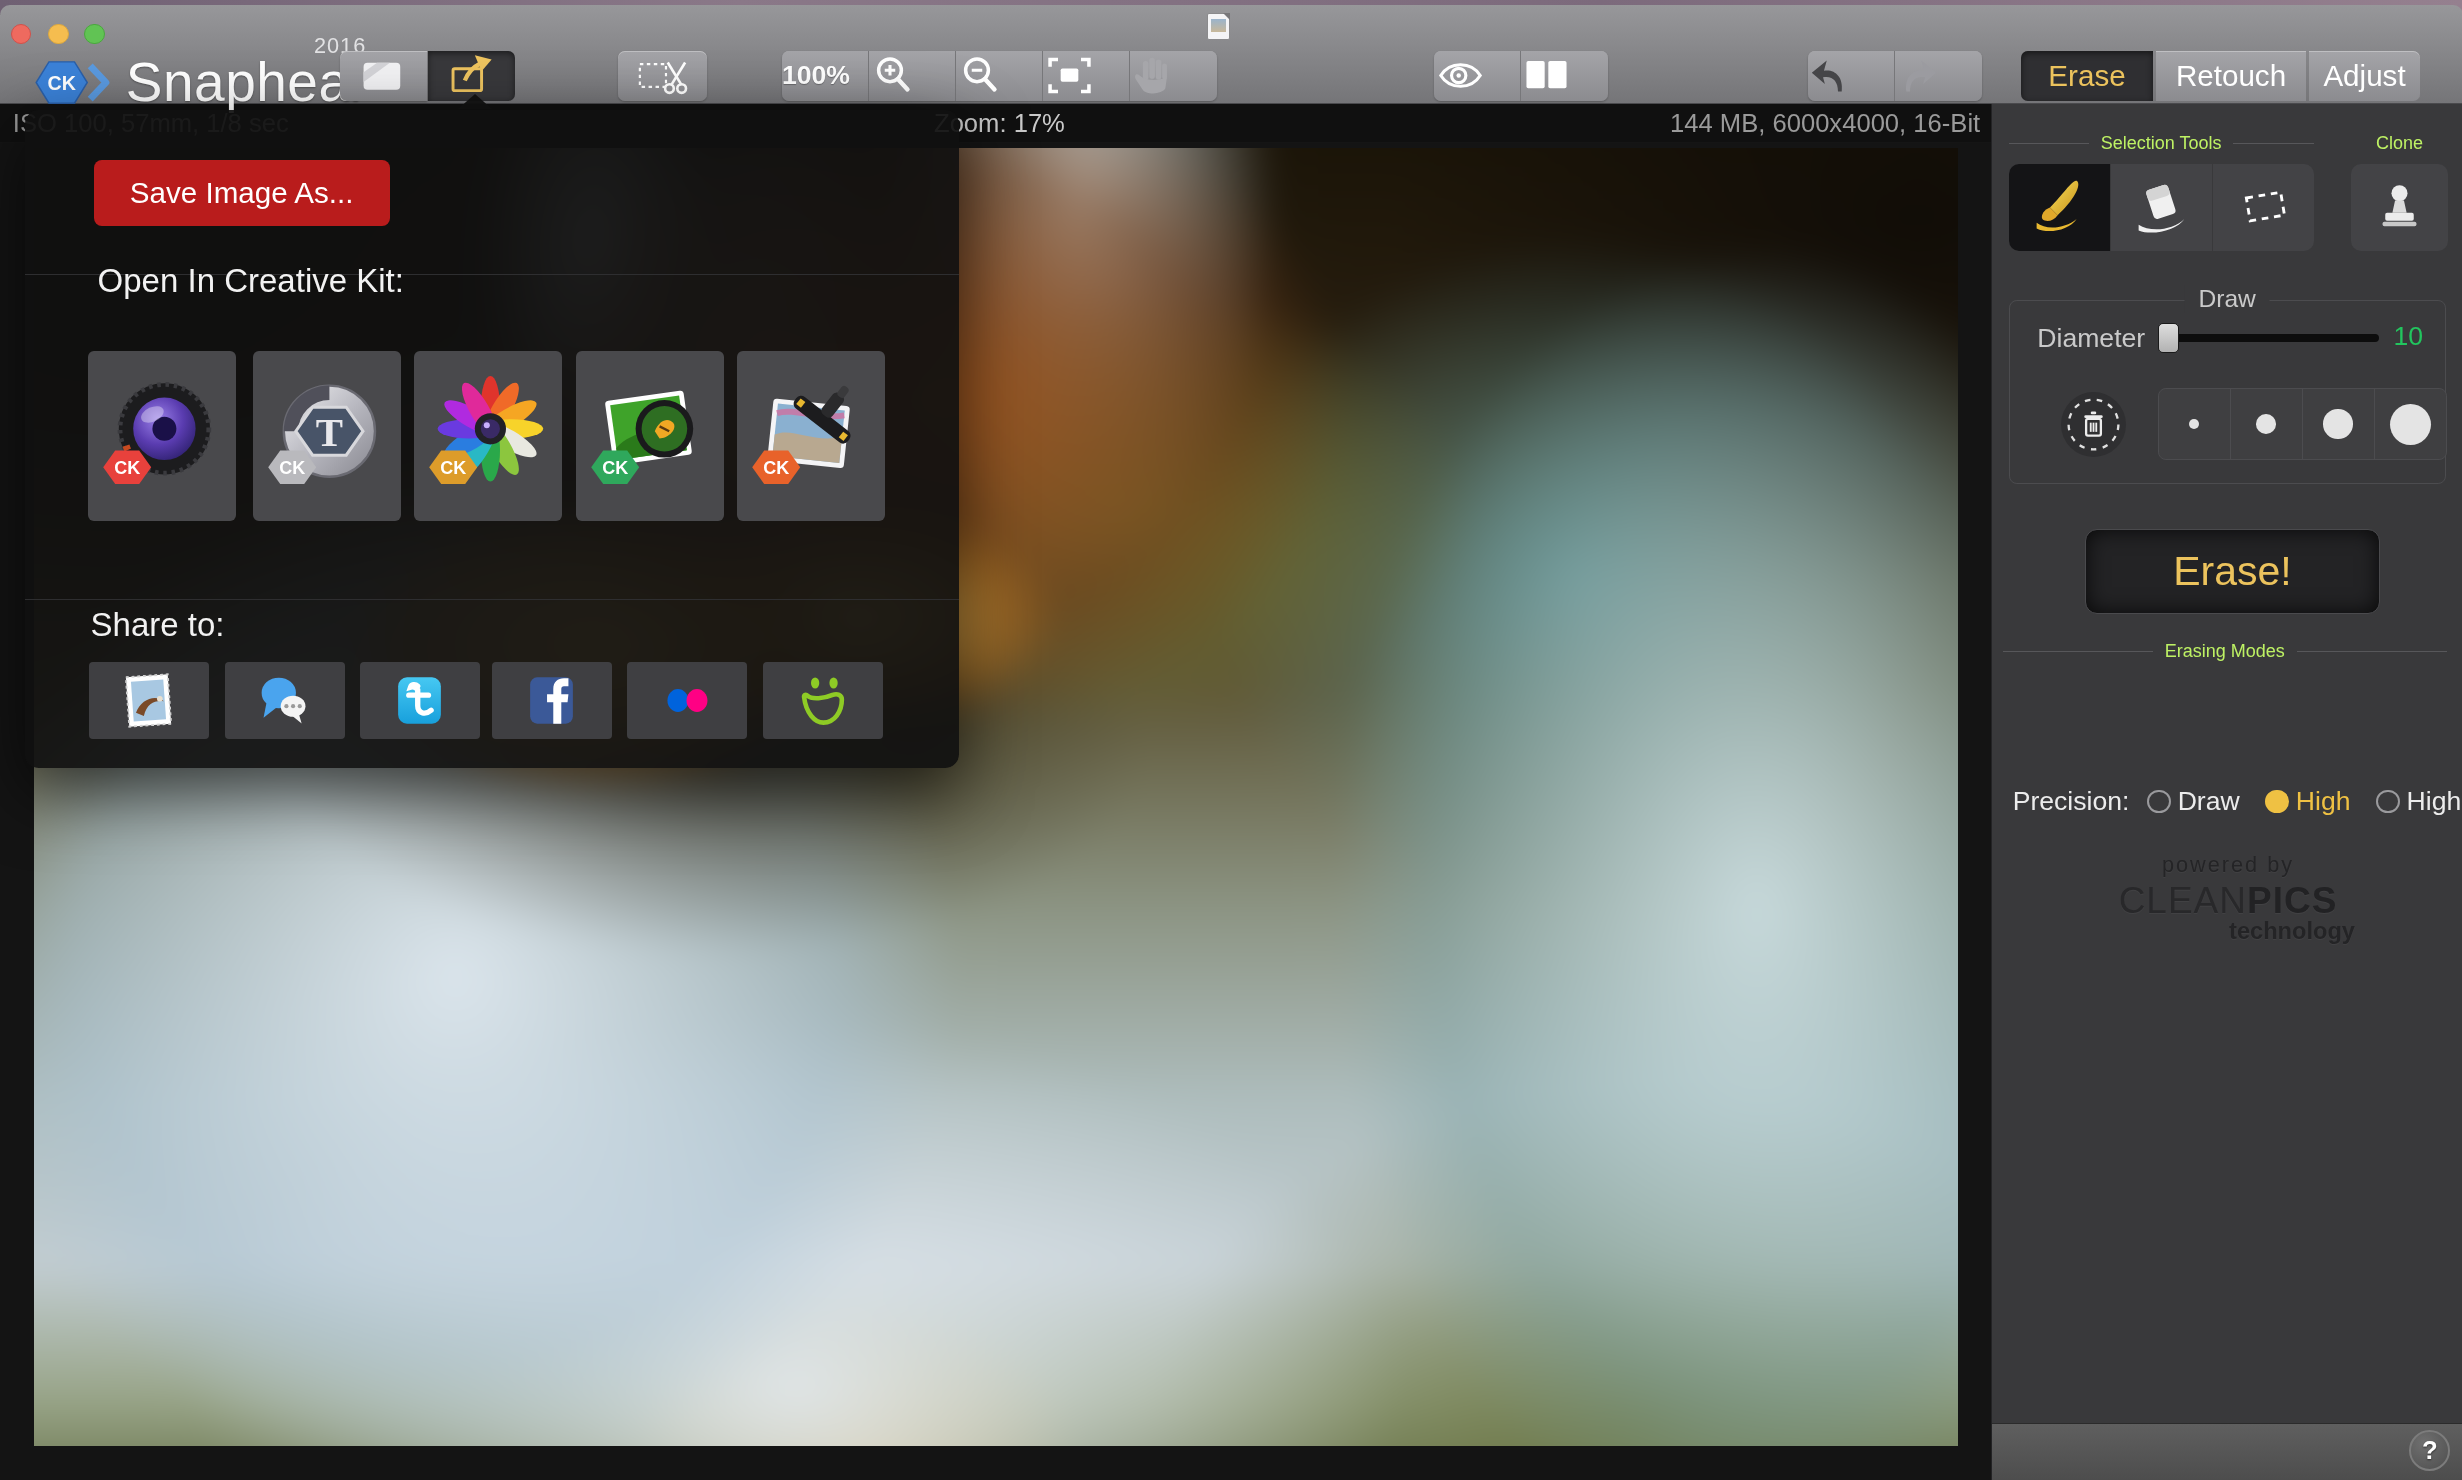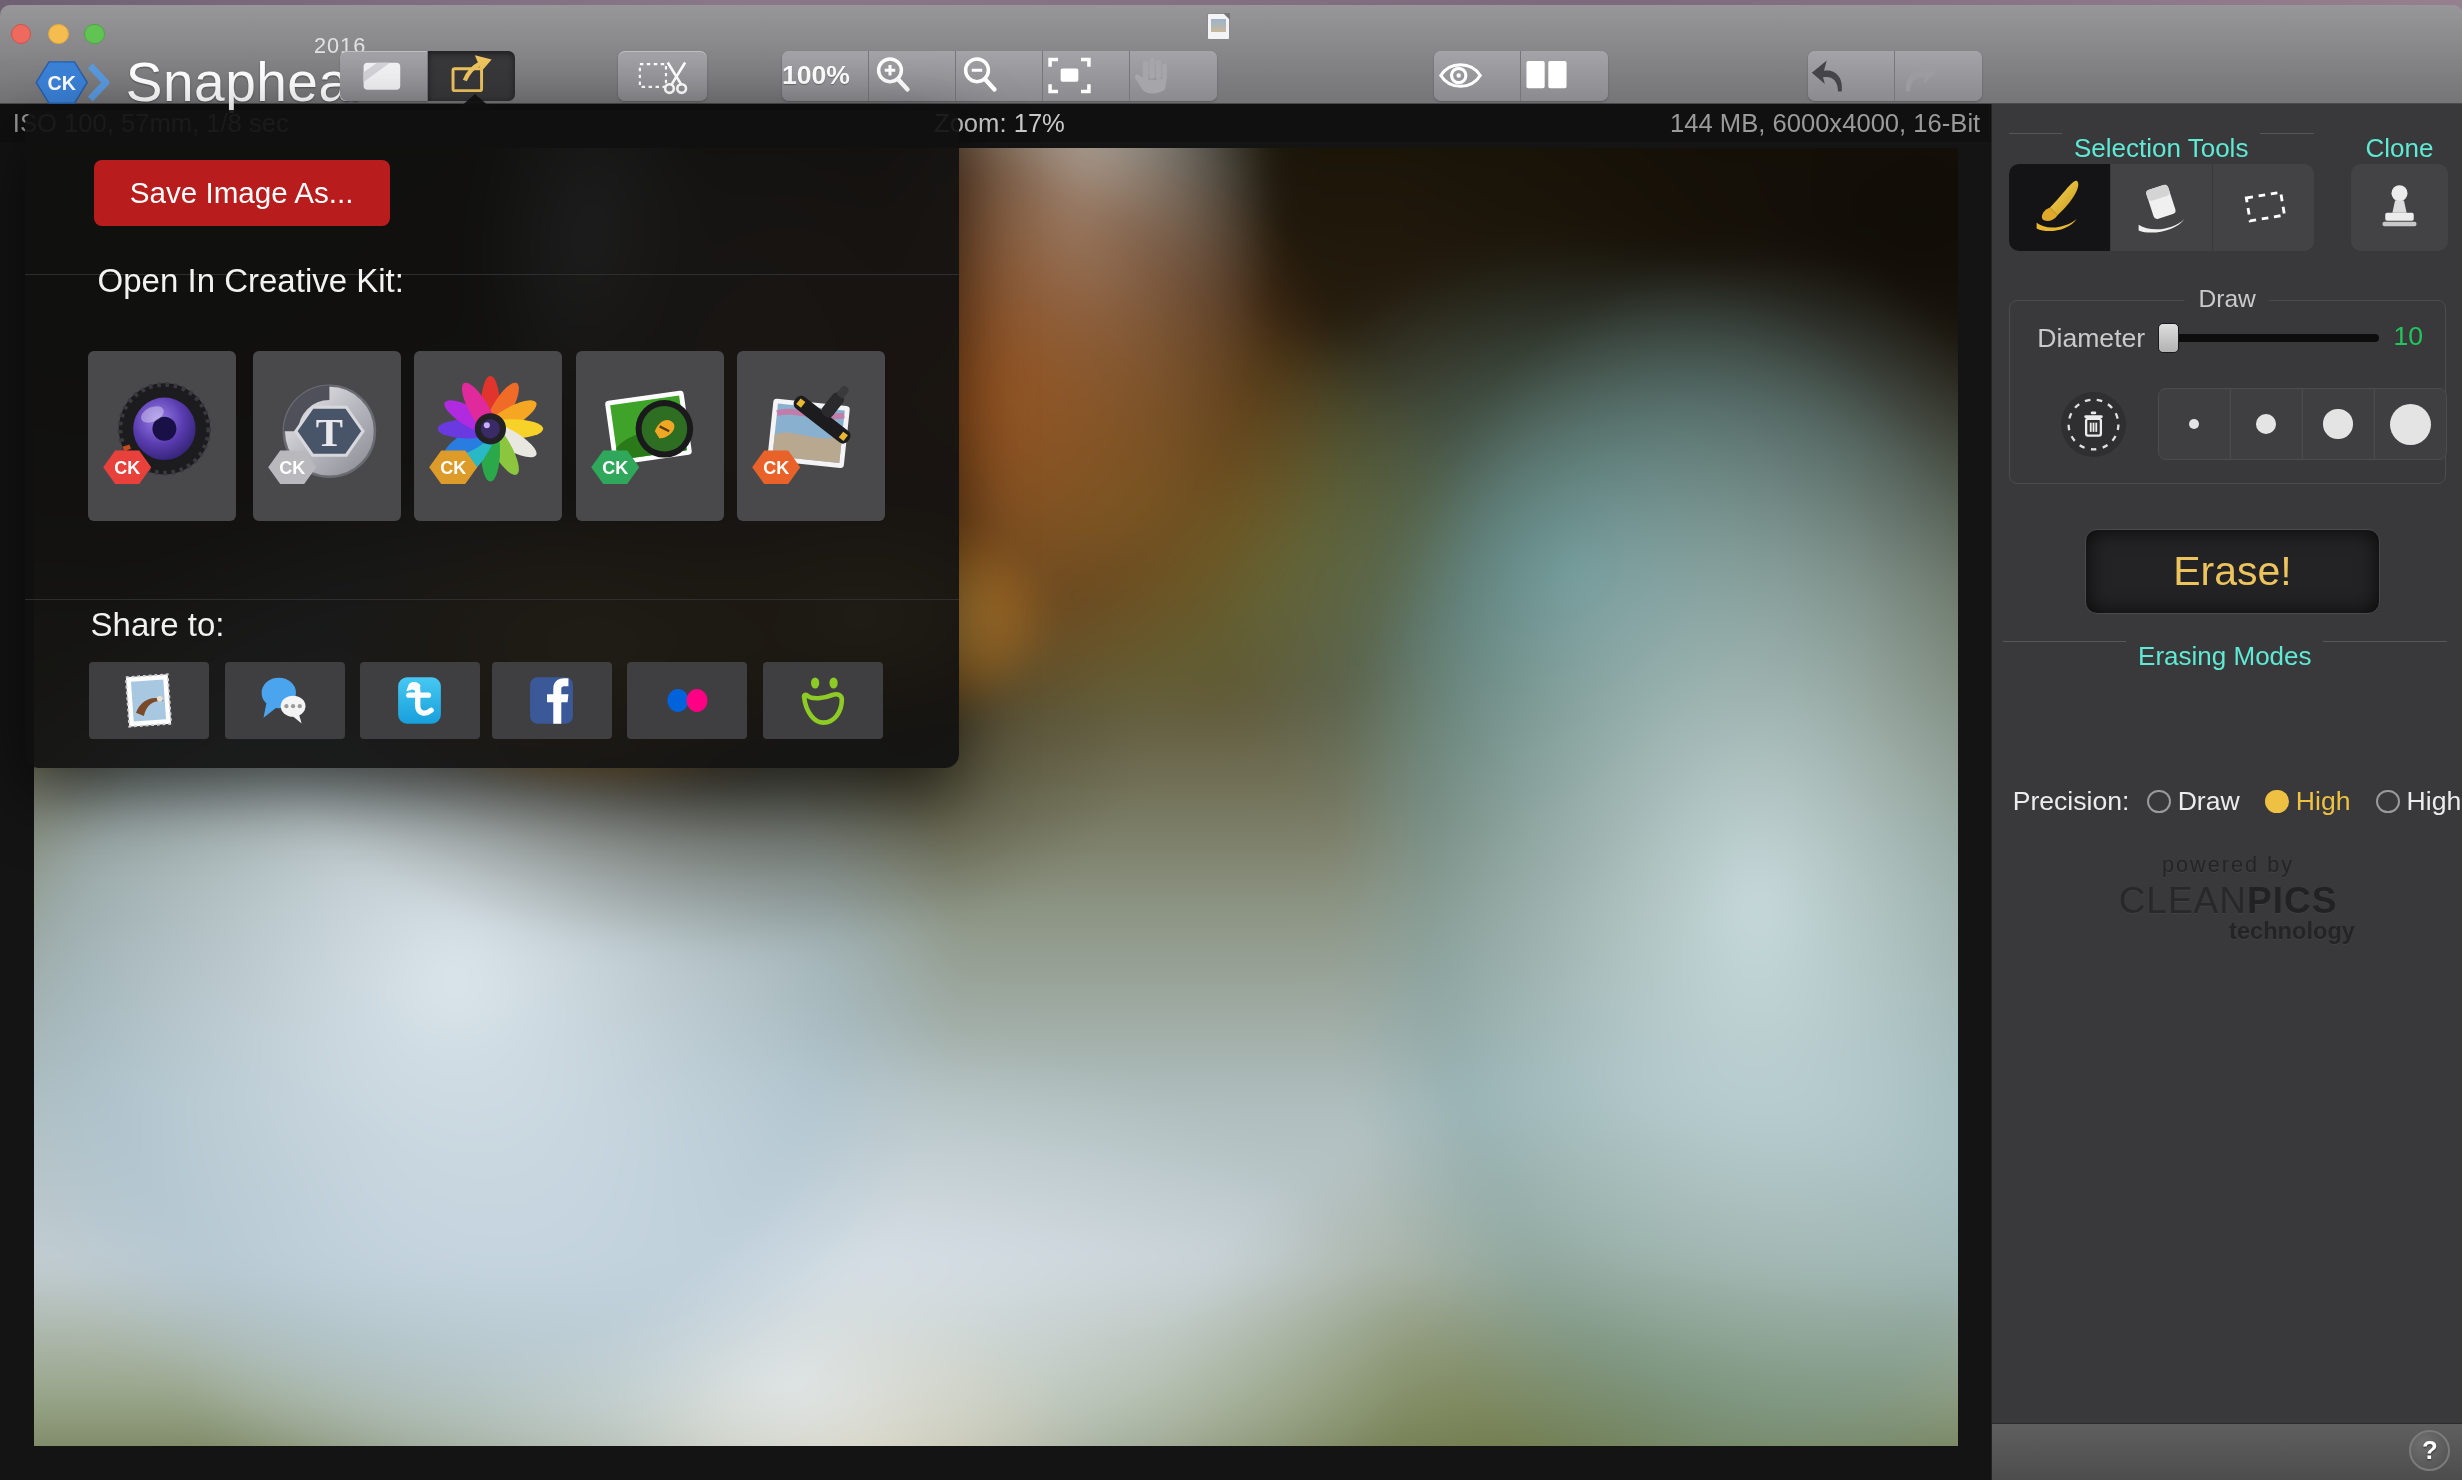--- a/index.html
+++ b/index.html
@@ -78,21 +78,21 @@
       radial-gradient(ellipse 227px 374px at 38% 18%, rgba(210,222,228,0.7), rgba(0,0,0,0) 70%),
       radial-gradient(ellipse 611px 424px at 6% 14%, rgba(18,14,8,0.95), rgba(0,0,0,0) 78%),
       radial-gradient(ellipse 690px 463px at 96% 8%, rgba(16,12,7,0.95), rgba(0,0,0,0) 78%),
       radial-gradient(ellipse 650px 463px at 82% 96%, rgba(108,118,66,0.85), rgba(0,0,0,0) 75%),
       linear-gradient(180deg, #191307 0%, #241b0d 14%, #3e3118 28%, #5d5535 42%, #8c9483 58%, #aebdbd 72%, #c2cdd2 84%, #97a386 94%, #6d7852 100%);
   }
 
   
   .sidebar { position:absolute; left:1991px; top:103px; width:472px; height:1377px;
     background:#39393b; border-left:1px solid #232325; z-index:2; }
-  .grouplabel { position:absolute; display:flex; align-items:flex-start; color:#5eead4; font-size:26px; }
+  .grouplabel { position:absolute; display:flex; align-items:center; color:#bef264; font-size:18px; }
   .grouplabel .ln { flex:1; height:1px; background:#57575a; }
   .grouplabel .lbl { padding:0 11.8px; white-space:nowrap; }
 
   .toolgrp { position:absolute; left:16.7px; top:61px; width:305px; height:87px;
     background:#434346; border-radius:9.9px; display:flex; overflow:hidden; }
   .toolcell { flex:1; display:flex; align-items:center; justify-content:center;
     border-right:1px solid #39393b; cursor:pointer; }
   .toolcell:last-child { border-right:none; }
   .toolcell.sel { background:#141416; }
   .clonebtn { position:absolute; left:359px; top:61px; width:97px; height:87px;
@@ -293,20 +293,31 @@
           <path d="M36 40 C38 24 28 16 17 18 L20 7 L4 20 L18 32 L16 25 C26 23 32 29 32 40 Z" fill="#454548"></path>
         </svg>
       </div>
       <div class="cell">
         <svg width="45" height="43" viewBox="0 0 48 46" style="transform:scaleX(-1);">
           <path d="M36 40 C38 24 28 16 17 18 L20 7 L4 20 L18 32 L16 25 C26 23 32 29 32 40 Z" fill="#9b9ba0"></path>
         </svg>
       </div>
     </div>
 
+    <div class="tabs">
+      <div class="tab sel" style="width:132px;">
+        <span>Erase</span>
+      </div>
+      <div class="tab" style="width:150px;">
+        <span>Retouch</span>
+      </div>
+      <div class="tab" style="width:111px;">
+        <span>Adjust</span>
+      </div>
+    </div>
   </div>
 
   <div class="sidebar">
     <div class="grouplabel" style="left:16.7px; top:29.6px; width:305px;">
       <span class="ln"></span>
         <span class="lbl">Selection Tools</span>
         <span class="ln"></span>
     </div>
     <div class="grouplabel" style="left:359px; top:29.6px; width:97px; justify-content:center;">
       <span class="lbl">Clone</span>

